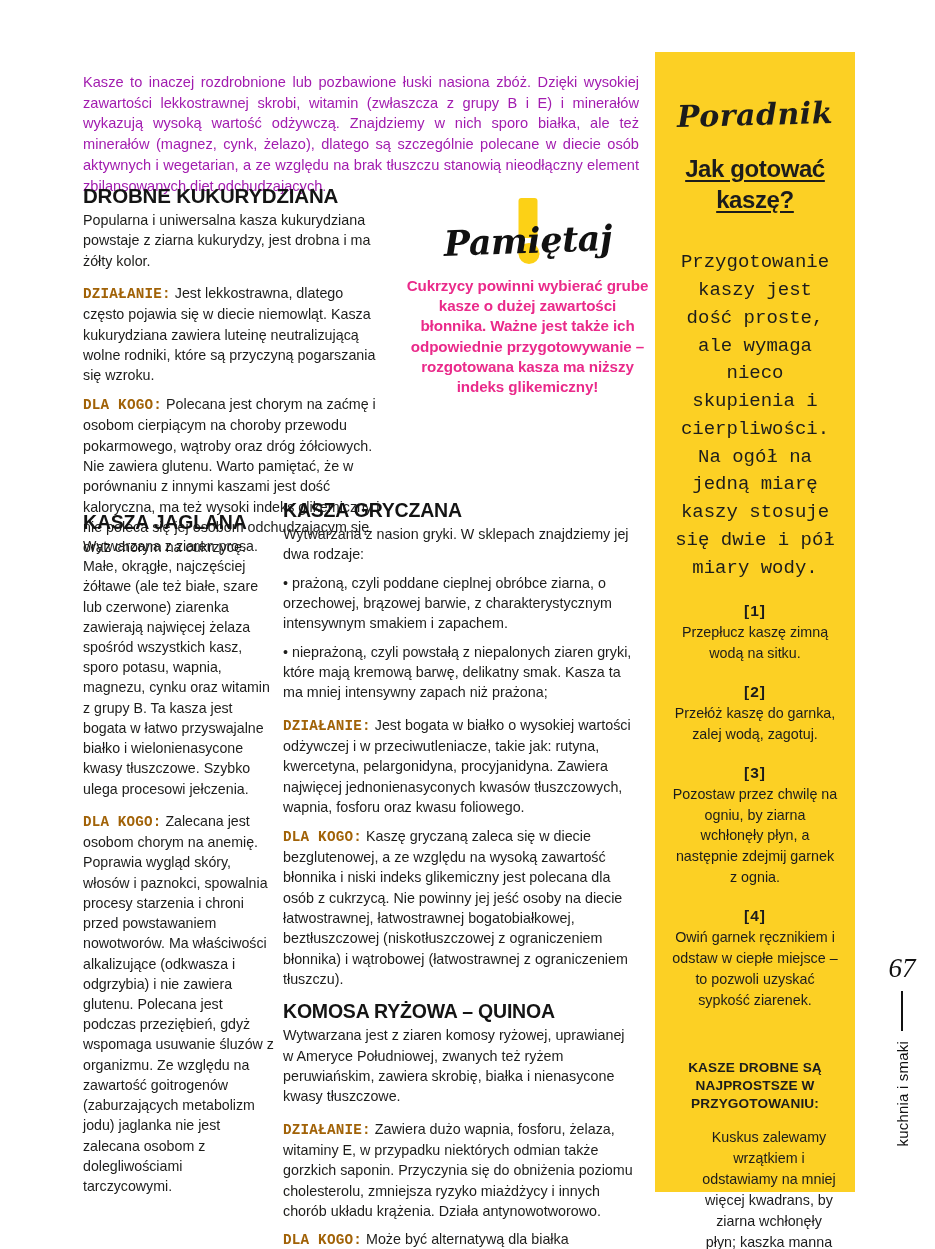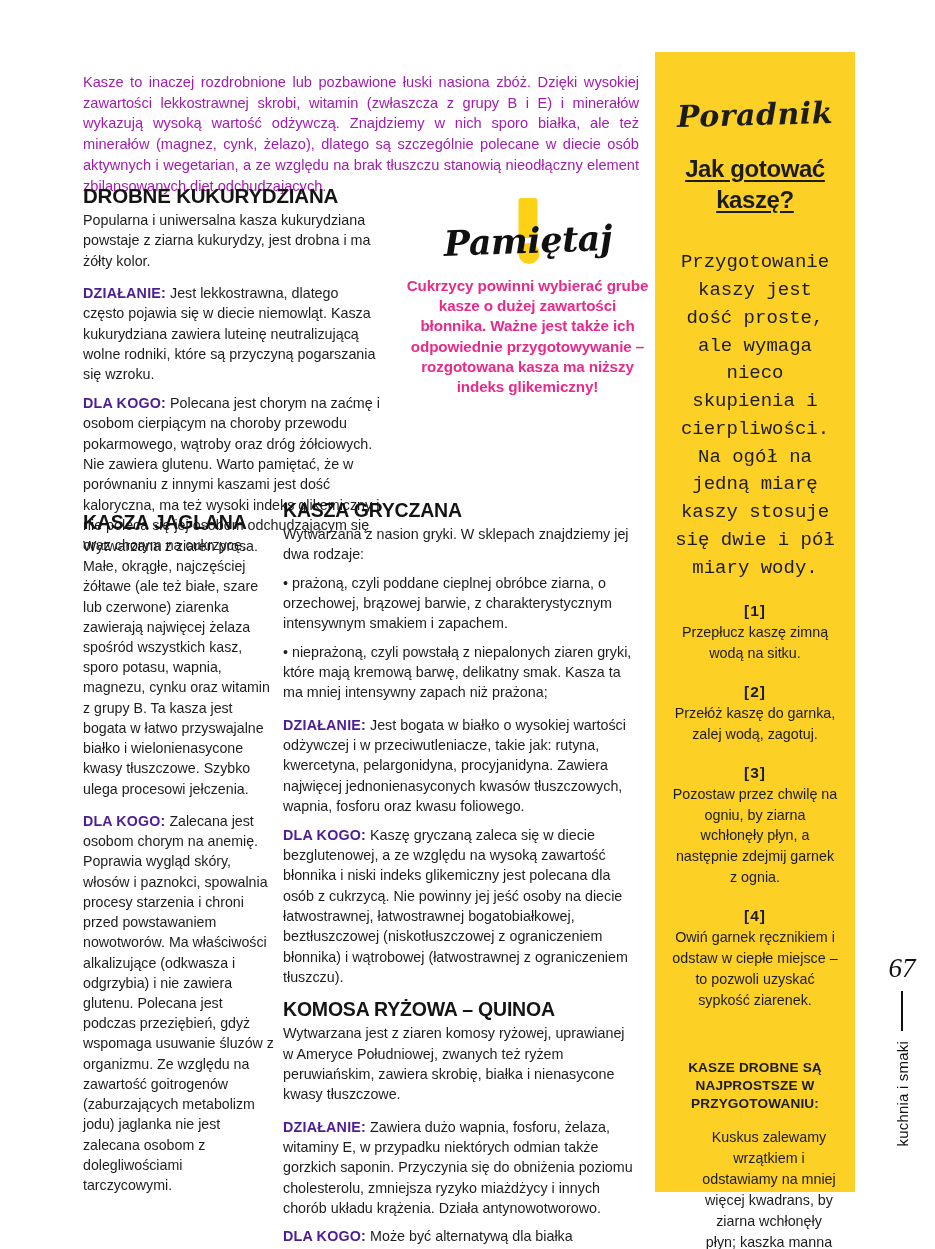--- a/index.html
+++ b/index.html
@@ -43,23 +43,24 @@
   }
   .body-txt {
     font-size: 14.3px;
     line-height: 1.425;
     color: #1d1d1b;
     margin: 0;
   }
   .body-txt + .body-txt { margin-top: 8px; }
   .gap { height: 12px; }
   .lbl {
-    color: #4c1d95;
+    color: #a16207;
     font-weight: bold;
     letter-spacing: 0.2px;
+    font-family: Liberation Mono, monospace;
   }
 
   
   .col-kukurydziana {
     position: absolute;
     left: 83px;
     top: 185px;
     width: 300px;
   }
   .col-kukurydziana .body-txt { text-align: left; }

